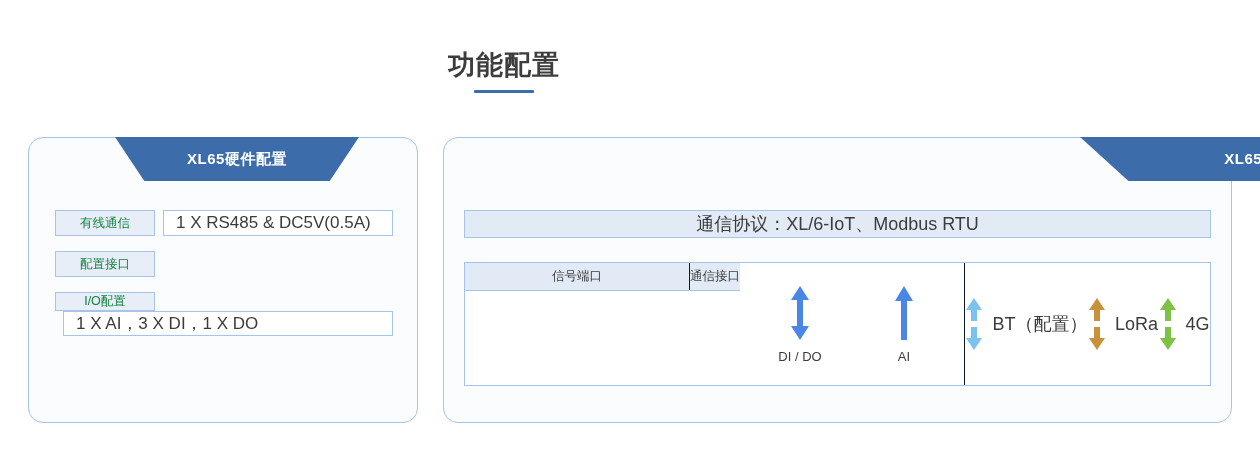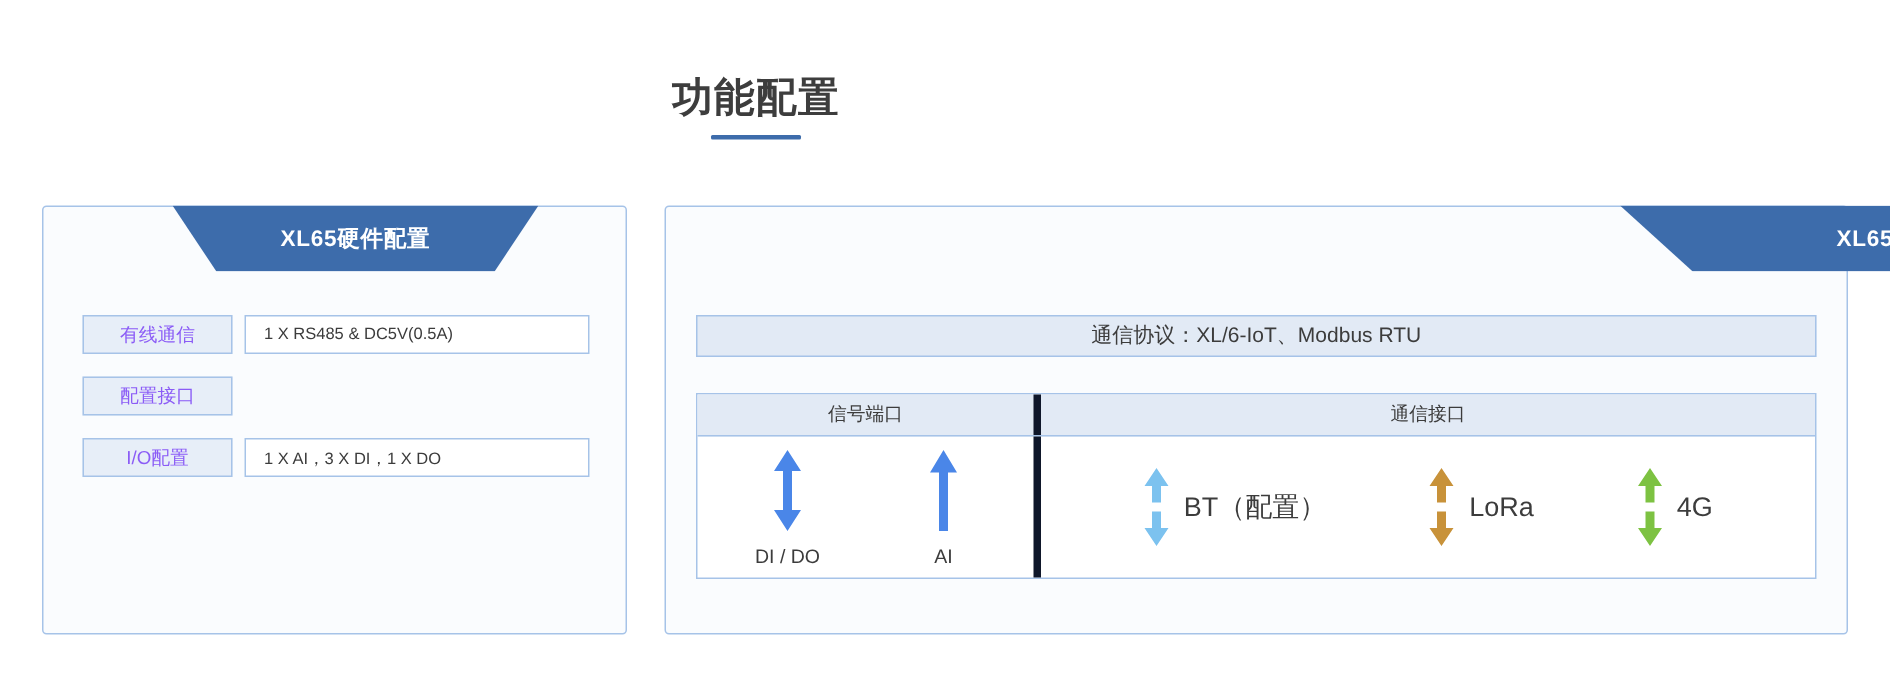--- a/index.html
+++ b/index.html
@@ -42,21 +42,21 @@
     background: #3d6cab;
     margin: 8px auto 0 auto;
     border-radius: 1px;
   }
 
   
   .panel {
     position: absolute;
     background: #fafcfe;
     border: 1px solid #a6c3e8;
-    border-radius: 3px;
+    border-radius: 15px;
     box-sizing: border-box;
   }
   .panel-left  { left: 28px;  top: 137px; width: 390px; height: 286px; }
   .panel-right { left: 443px; top: 137px; width: 789px; height: 286px; }
 
   
   .banner {
     position: absolute;
     top: -1px;
     background: #3d6cab;
@@ -80,86 +80,85 @@
     left: 26px;
     top: 72px;
     width: 338px;
   }
   .row {
     display: flex;
     align-items: stretch;
     margin-bottom: 15px;
     height: 26px;
   }
-  .row:last-child { margin-bottom: 0; }
+  .row:last-child { margin-bottom: 0; flex-direction: column; }
   .row-label {
     width: 100px;
     background: #e7eef8;
     border: 1px solid #a6c3e8;
     box-sizing: border-box;
     display: flex;
     align-items: center;
     justify-content: center;
     font-size: 12.5px;
-    color: #8b5cf6;
+    color: #15803d;
   }
   .row-value {
     flex: 1;
     margin-left: 8px;
     background: #ffffff;
     border: 1px solid #a6c3e8;
     box-sizing: border-box;
     display: flex;
     align-items: center;
     padding-left: 12px;
-    font-size: 11px;
+    font-size: 17px;
     color: #3c3c3c;
   }
 
   
   .protocol-bar {
     position: absolute;
     left: 20px;
     top: 72px;
     width: 747px;
     height: 28px;
     background: #e2eaf5;
     border: 1px solid #a6c3e8;
     box-sizing: border-box;
     display: flex;
     align-items: center;
     justify-content: center;
-    font-size: 14px;
+    font-size: 18px;
     color: #3c3c3c;
   }
 
   .diagram-table {
     position: absolute;
     left: 20px;
     top: 124px;
     width: 747px;
     height: 124px;
     border: 1px solid #a6c3e8;
     box-sizing: border-box;
     background: #ffffff;
     display: flex;
-    flex-direction: column;
   }
   .dt-head {
     display: flex;
     height: 27px;
     background: #e2eaf5;
     border-bottom: 1px solid #a6c3e8;
   }
   .dt-body {
     display: flex;
     flex: 1;
   }
   .col-signal { width: 224px; box-sizing: border-box; }
-  .col-comm   { flex: 1; box-sizing: border-box; border-left: 5px solid #0f172a; }
+  .col-comm   { flex: 1; box-sizing: border-box; border-left: 1px solid #0f172a; }
 
   .dt-head .col-signal,
   .dt-head .col-comm {
     display: flex;
     align-items: center;
     justify-content: center;
     font-size: 12.5px;
     color: #3c3c3c;
   }
 

